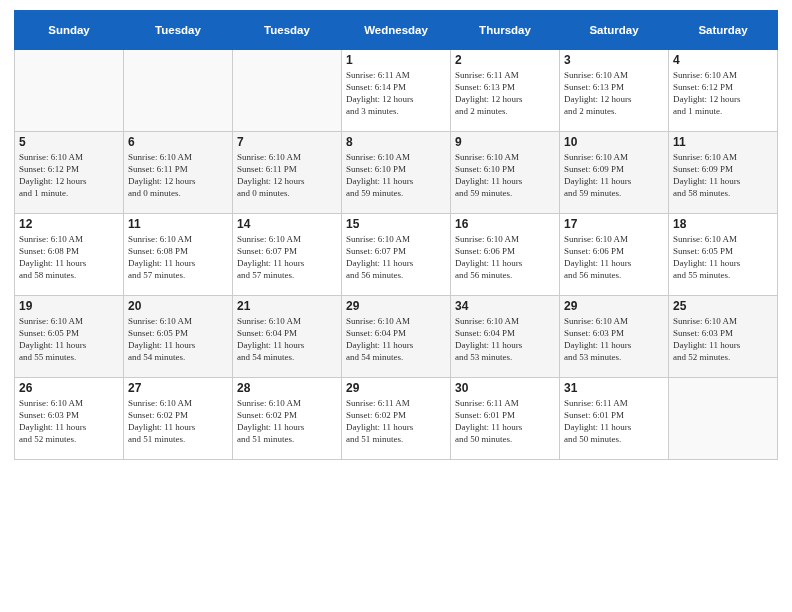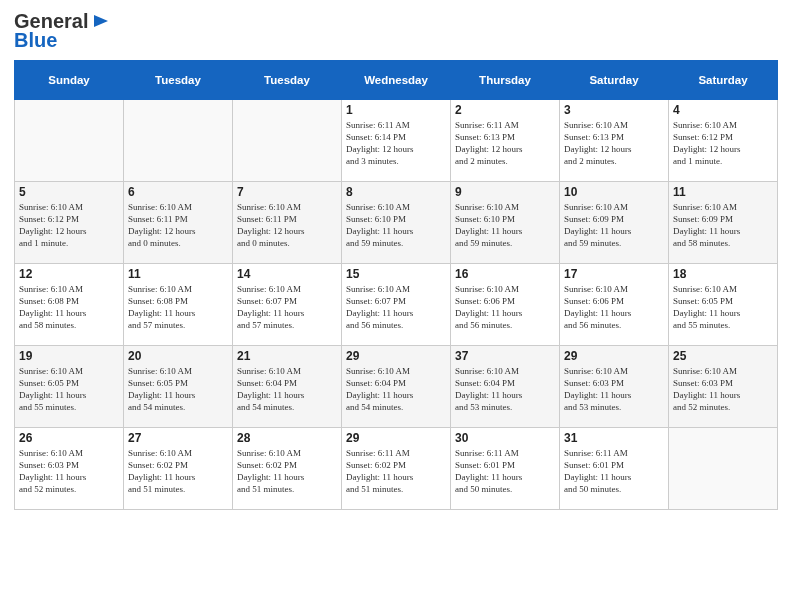--- a/index.html
+++ b/index.html
@@ -79,35 +79,20 @@
       font-family: Liberation Serif, serif;
     }
     .empty-cell {
       background: #f9f9f9 !important;
     }
   </style>
 </head>
 <body>
 
 <div class="page">
-  <div class="header">
-    <div class="logo">
-      <div style="display:flex;align-items:center;gap:2px;">
-        <span style="font-size:20px;font-weight:bold;color:#333;">General</span>
-        <svg width="22" height="22" viewBox="0 0 22 22">
-          <polygon points="4,4 18,10 4,16" fill="#1565c0"></polygon>
-        </svg>
-      </div>
-      <span style="font-size:20px;font-weight:bold;color:#1565c0;margin-top:-4px;">Blue</span>
-    </div>
-    <div class="title-block">
-      <div class="month-title"></div>
-      <div class="location-title"></div>
-    </div>
-  </div>
 
   <table class="calendar">
     <thead>
       <tr id="weekday-header">
           <th>Sunday</th>
           <th>Tuesday</th>
           <th>Tuesday</th>
           <th>Wednesday</th>
           <th>Thursday</th>
           <th>Saturday</th>
@@ -273,21 +258,21 @@
 and 54 minutes.</div>
           </td>
           <td>
             <div class="day-number">29</div>
             <div class="day-info" style="white-space: pre-line;">Sunrise: 6:10 AM
 Sunset: 6:04 PM
 Daylight: 11 hours
 and 54 minutes.</div>
           </td>
           <td>
-            <div class="day-number">37</div>
+            <div class="day-number">34</div>
             <div class="day-info" style="white-space: pre-line;">Sunrise: 6:10 AM
 Sunset: 6:04 PM
 Daylight: 11 hours
 and 53 minutes.</div>
           </td>
           <td>
             <div class="day-number">29</div>
             <div class="day-info" style="white-space: pre-line;">Sunrise: 6:10 AM
 Sunset: 6:03 PM
 Daylight: 11 hours

